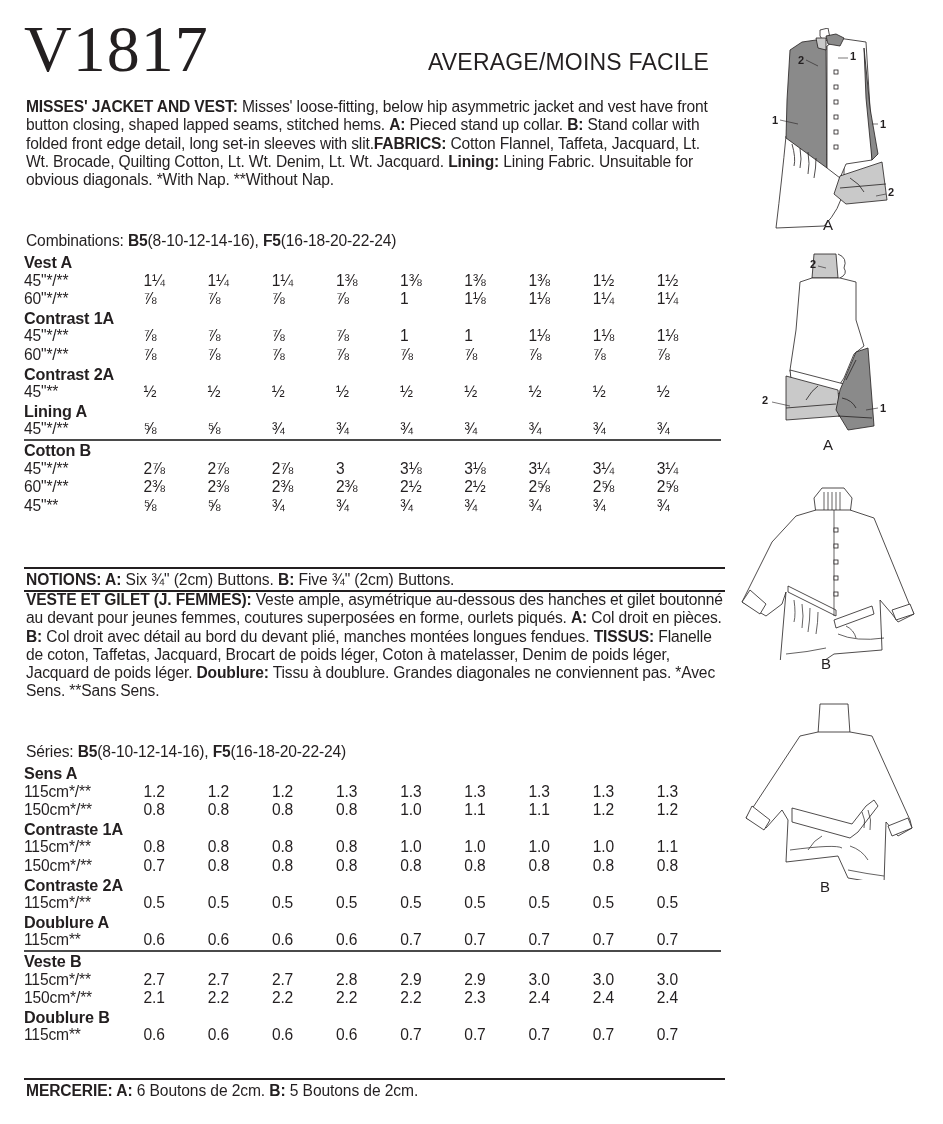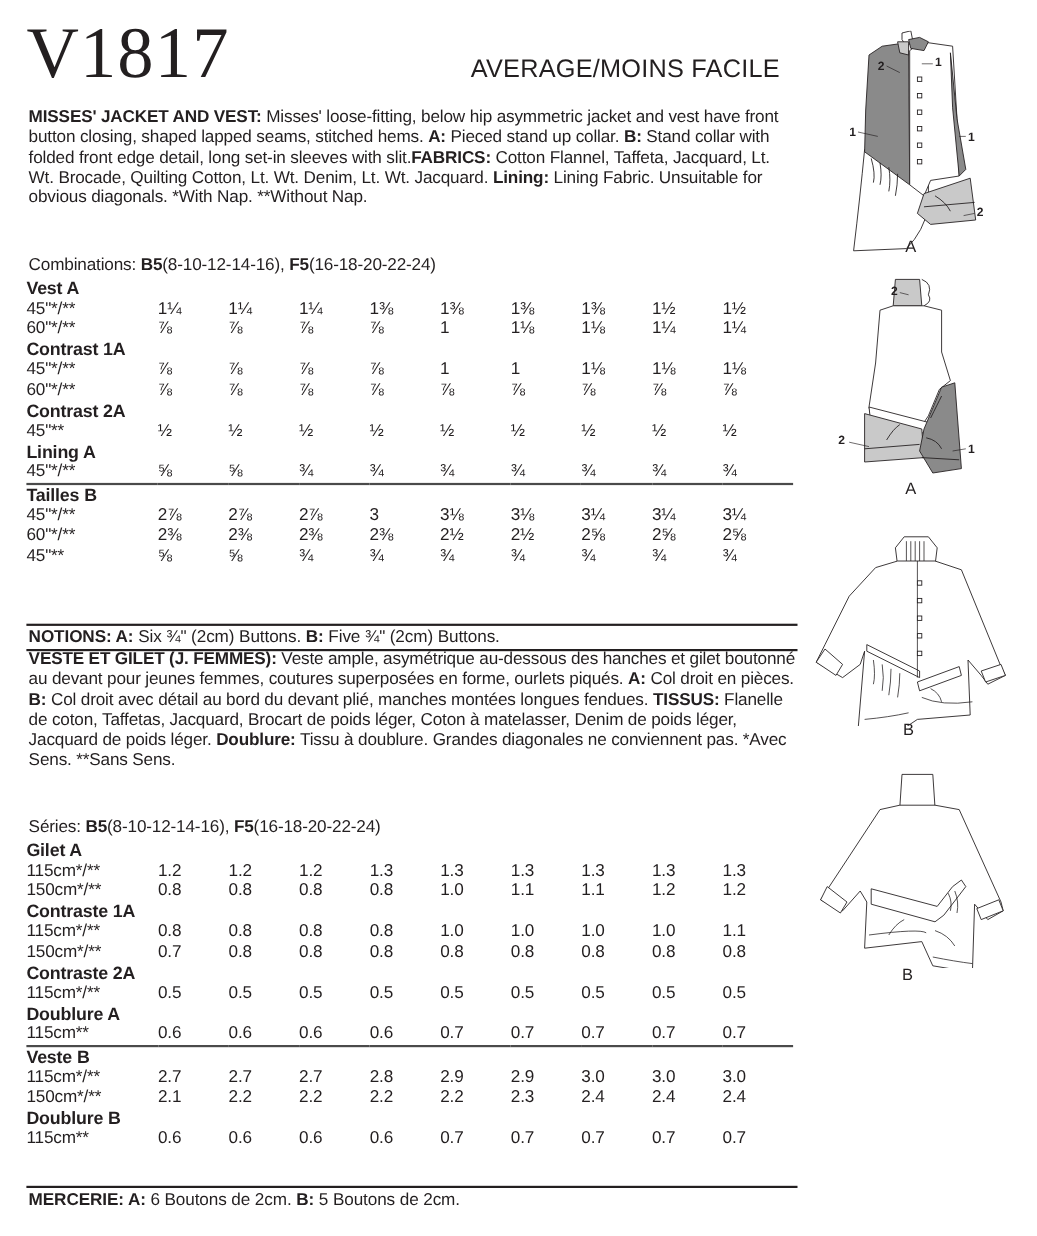--- a/index.html
+++ b/index.html
@@ -138,21 +138,21 @@
         <td>⅝</td>
         <td>¾</td>
         <td>¾</td>
         <td>¾</td>
         <td>¾</td>
         <td>¾</td>
         <td>¾</td>
         <td>¾</td>
       </tr>
       <tr class="section divider">
-        <td colspan="10">Tailles B</td>
+        <td colspan="10">Cotton B</td>
       </tr>
       <tr>
         <td>45"*/**</td>
         <td>2⅞</td>
         <td>2⅞</td>
         <td>2⅞</td>
         <td>3</td>
         <td>3⅛</td>
         <td>3⅛</td>
         <td>3¼</td>
@@ -202,21 +202,21 @@
       <col class="cn">
       <col class="cn">
       <col class="cn">
       <col class="cn">
       <col class="cn">
       <col class="cn">
       <col class="cn">
     </colgroup>
   <tbody>
       <tr class="section">
-        <td colspan="10">Gilet A</td>
+        <td colspan="10">Sens A</td>
       </tr>
       <tr>
         <td>115cm*/**</td>
         <td>1.2</td>
         <td>1.2</td>
         <td>1.2</td>
         <td>1.3</td>
         <td>1.3</td>
         <td>1.3</td>
         <td>1.3</td>

